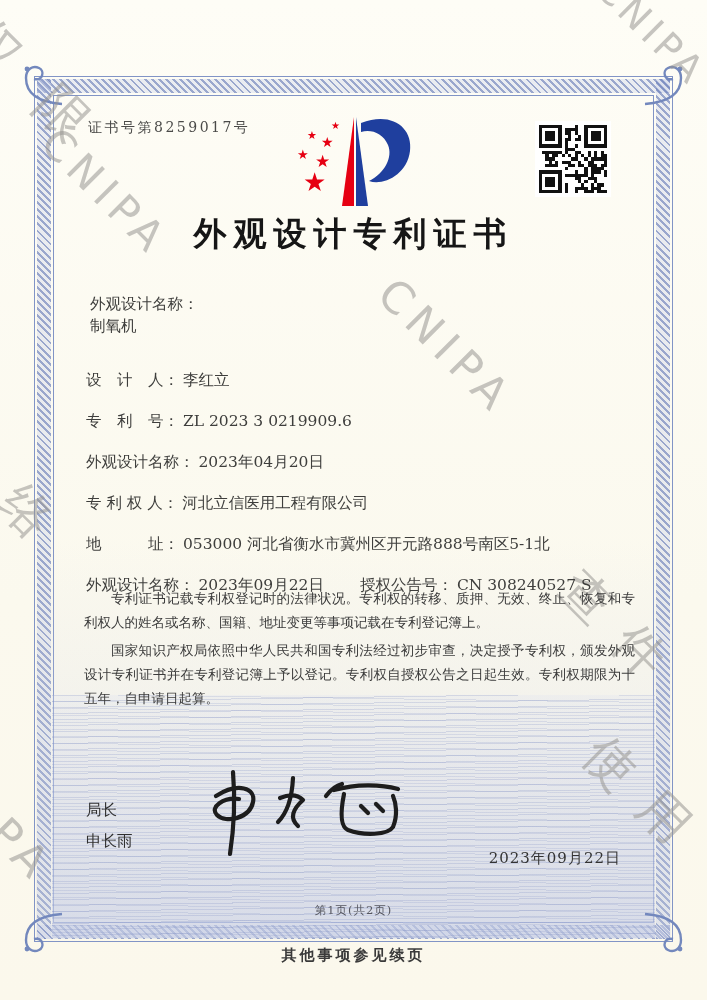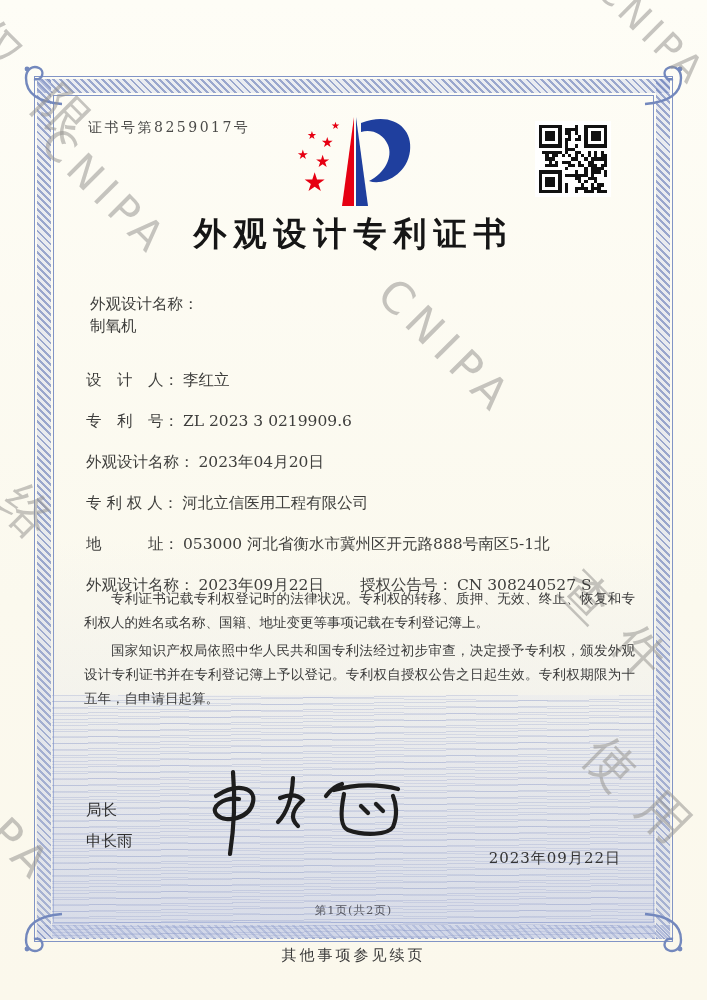--- a/index.html
+++ b/index.html
@@ -59,21 +59,21 @@
   .grant-no-label{margin-left:36px;}
   .paras{position:absolute;left:84px;right:72px;top:586px;font-size:13.5px;line-height:1.78;
          text-align:justify;color:#3b3b3b;}
   .paras p{margin:0 0 4px 0;text-indent:2em;}
 
   .signer{position:absolute;left:86px;top:795px;font-size:15.5px;line-height:31px;color:#2f2f2f;}
   .signature{position:absolute;left:192px;top:766px;width:220px;height:92px;}
   .issue-date{position:absolute;right:86px;top:849px;font-size:15px;letter-spacing:1px;color:#333;}
   .page-info{position:absolute;left:0;right:0;top:903px;text-align:center;font-size:11.5px;color:#55565f;letter-spacing:1px;}
   .footer-note{position:absolute;left:0;right:0;top:946px;text-align:center;font-size:15px;
-               letter-spacing:3px;color:#3a3a3a;}
+               letter-spacing:3px;color:#3a3a3a;font-weight:bold;}
 </style>
 </head>
 <body>
 
 <span class="wm wm1">仅限</span>
 <span class="wm wm2">CNIPA</span>
 <span class="wm wm8">CNIPA</span>
 <span class="wm wm3">CNIPA</span>
 <span class="wm wm4">网络</span>
 <span class="wm wm5">查件</span>

